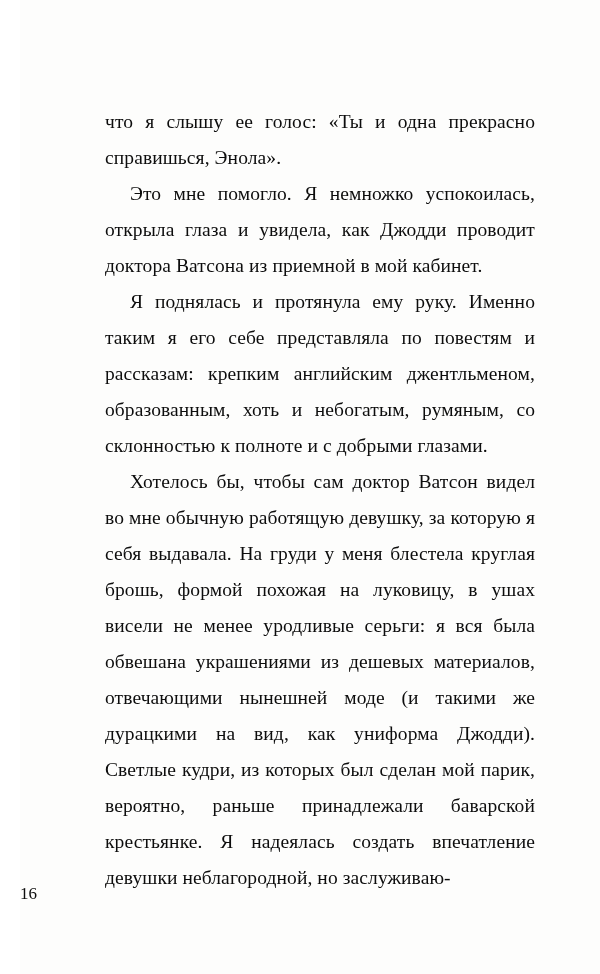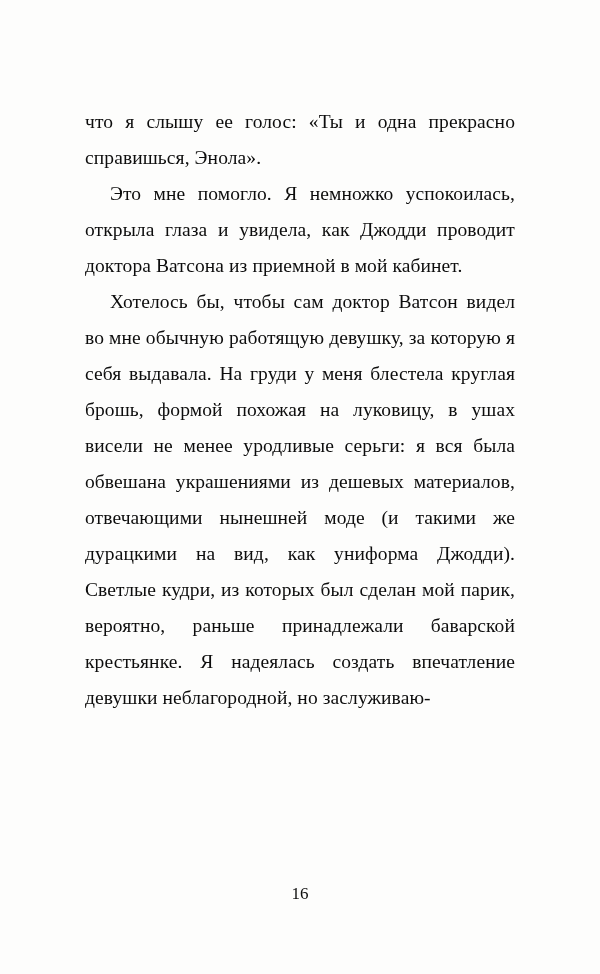--- a/index.html
+++ b/index.html
@@ -15,20 +15,21 @@
     color: #111111;
     overflow: hidden;
     position: relative;
   }
 
   
   .page {
     position: absolute;
     inset: 0;
     background: #fdfdfc;
+    margin-left: 20px;
   }
 
   .text-block {
     position: absolute;
     left: 85px;
     top: 104px;
     width: 430px;
   }
 
   .para {
@@ -47,33 +48,33 @@
     font-family: Liberation Serif, serif;
   }
 
   
 
   .page-number {
     position: absolute;
     left: 0;
     right: 0;
     top: 883px;
-    text-align: center;
     font-size: 17px;
     line-height: 22px;
     color: #0d0d0d;
     font-family: "Liberation Serif", "DejaVu Serif", serif;
   }
 </style>
 </head>
 <body>
 
 <div class="page">
 
   <div class="text-block">
     <p class="para">что я слышу ее голос: «Ты и одна прекрасно справишься, Энола».</p>
     <p class="para indent">Это мне помогло. Я немножко успокоилась, открыла глаза и увидела, как Джодди проводит доктора Ватсона из приемной в мой кабинет.</p>
+    <p class="para indent">Я поднялась и протянула ему руку. Именно таким я его себе представляла по повестям и рассказам: крепким английским джентльменом, образованным, хоть и небогатым, румяным, со склонностью к полноте и с добрыми глазами.</p>
     <p class="para indent">Хотелось бы, чтобы сам доктор Ватсон видел во мне обычную работящую девушку, за которую я себя выдавала. На груди у меня блестела круглая брошь, формой похожая на луковицу, в ушах висели не менее уродливые серьги: я вся была обвешана украшениями из дешевых материалов, отвечающими нынешней моде (и такими же дурацкими на вид, как униформа Джодди). Светлые кудри, из которых был сделан мой парик, вероятно, раньше принадлежали баварской крестьянке. Я надеялась создать впечатление девушки неблагородной, но заслуживаю-</p>
   </div>
 
   <div class="page-number">16</div>
 
 </div>
 
 </body></html>

